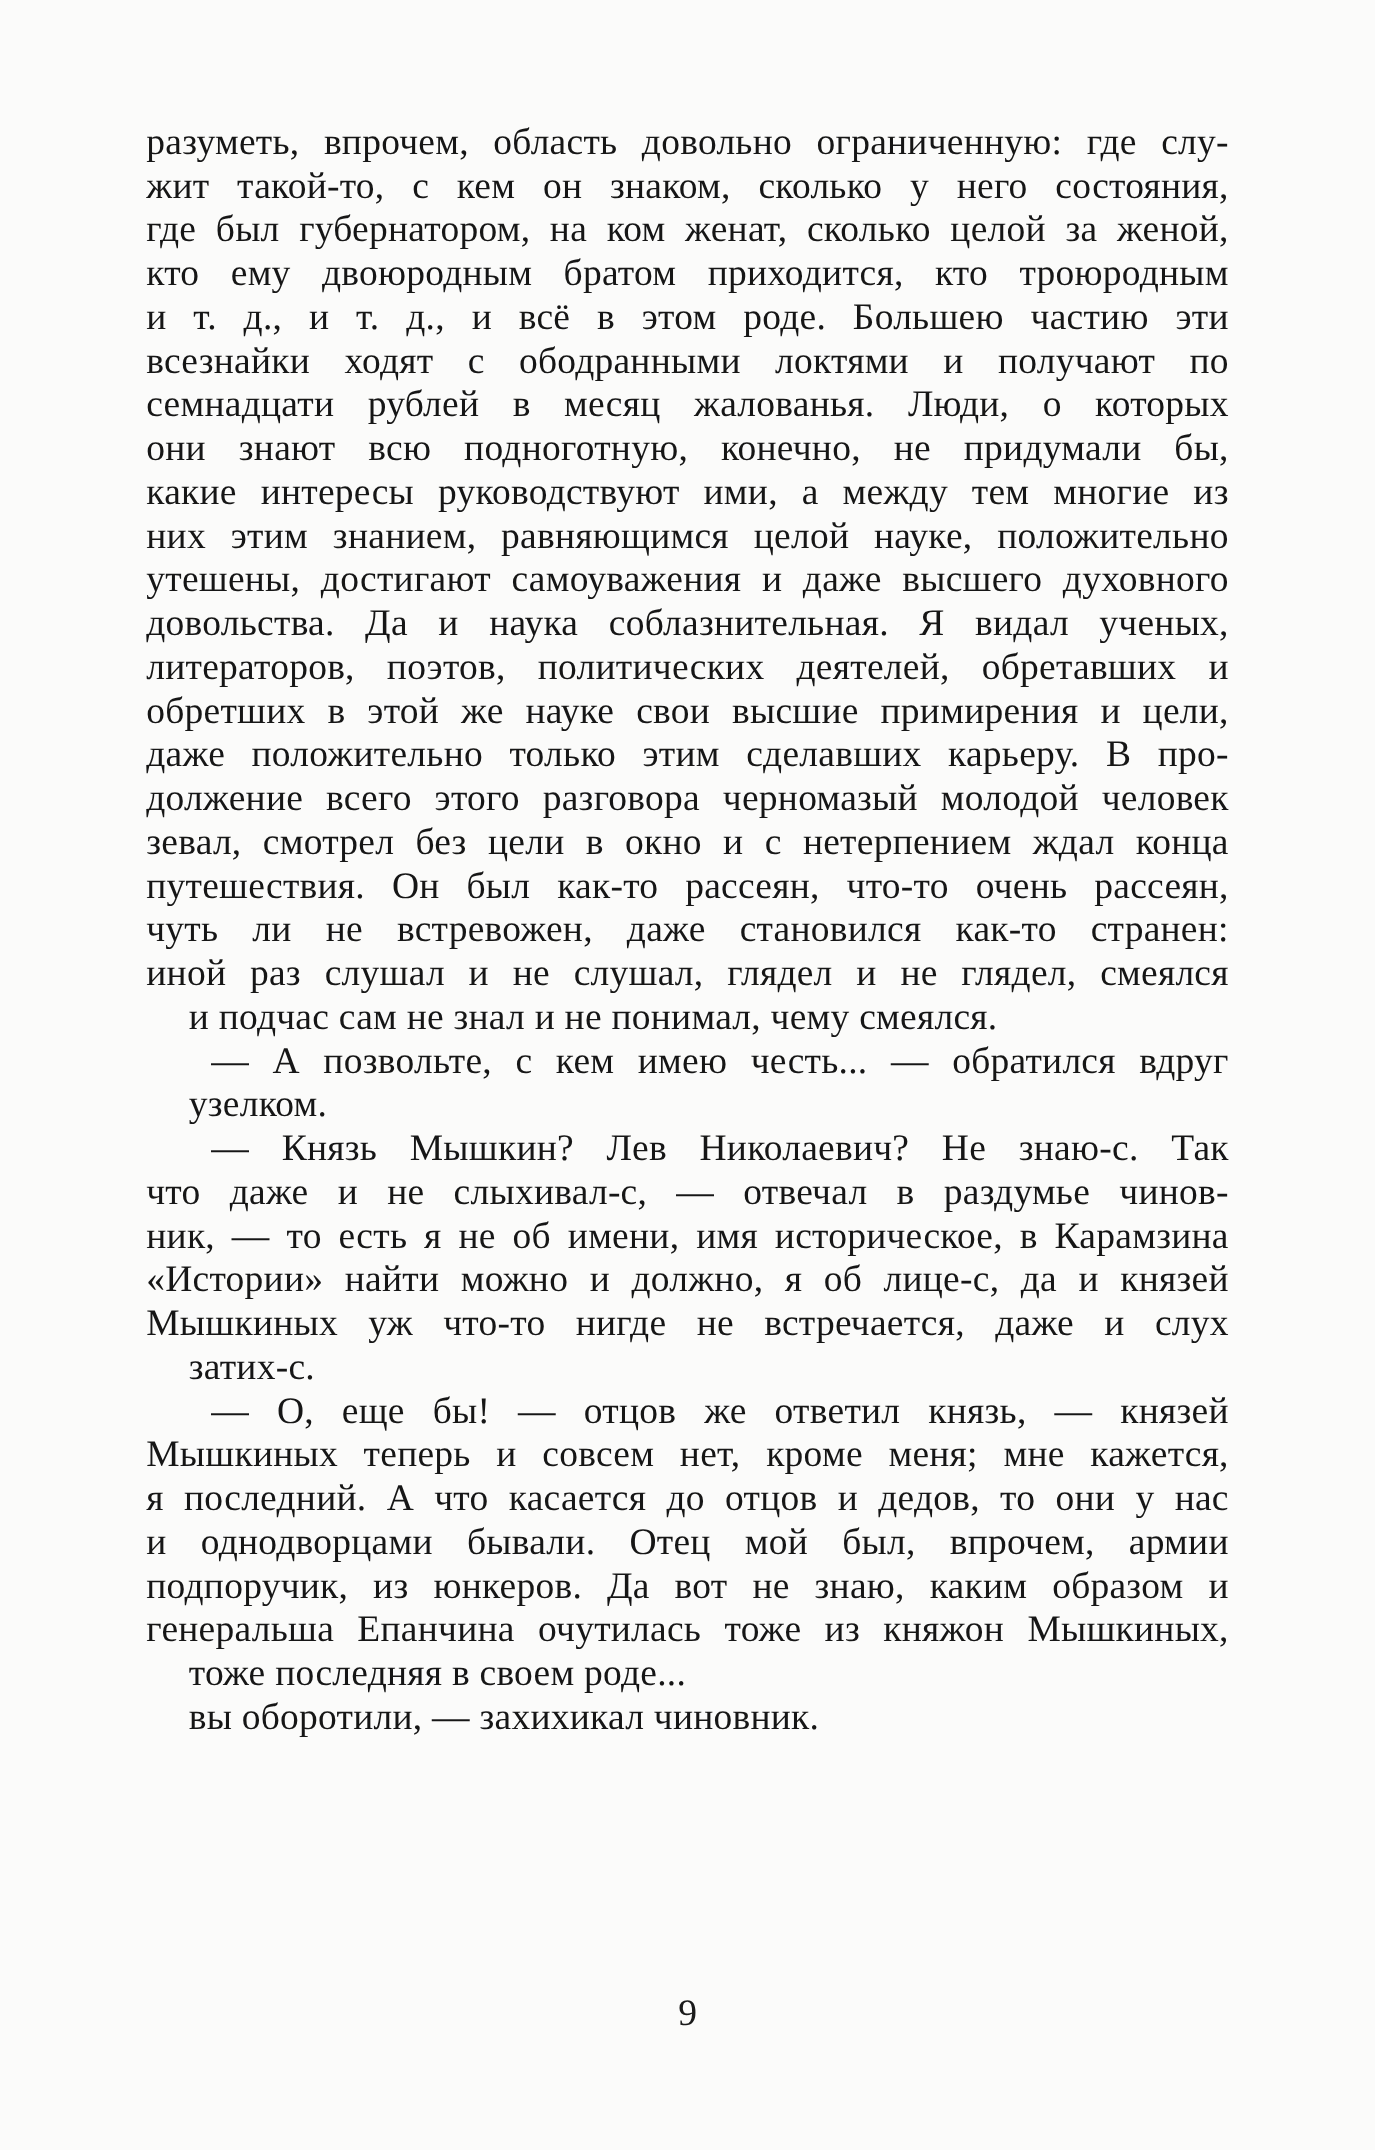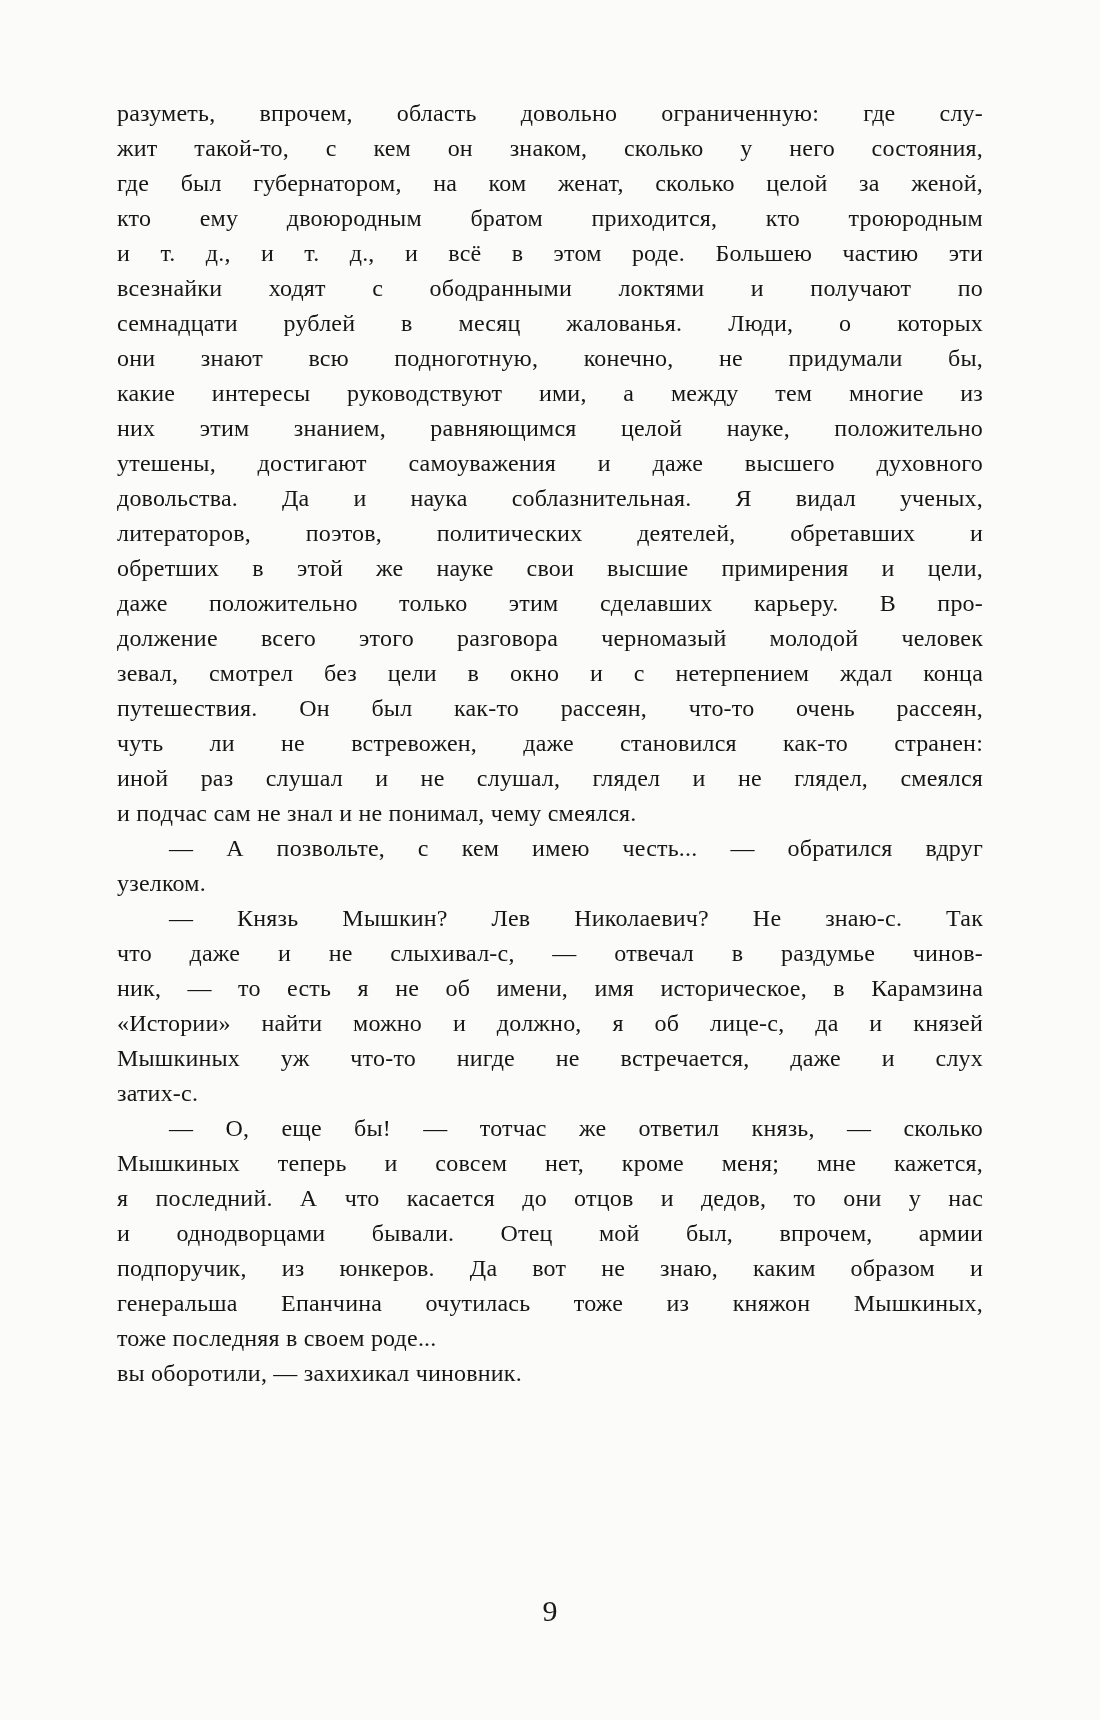--- a/index.html
+++ b/index.html
@@ -17,32 +17,33 @@
     width: 1100px;
     height: 1720px;
     background: #fbfbfa;
     overflow: hidden;
   }
   .text-block {
     position: absolute;
     left: 117px;
     top: 96px;
     width: 866px;
-    font-size: 24px;
+    font-size: 30px;
     line-height: 35px;
     color: #161616;
     letter-spacing: 0.2px;
   }
   .line {
     text-align: justify;
     text-align-last: justify;
     white-space: normal;
   }
   .line.end {
     text-align-last: left;
+    margin-left: 34px;
   }
   .line.indent {
     text-indent: 52px;
   }
   .page-number {
     position: absolute;
     left: 0;
     width: 1100px;
     top: 1592px;
     text-align: center;
@@ -78,21 +79,21 @@
       <div class="line">иной раз слушал и не слушал, глядел и не глядел, смеялся</div>
       <div class="line end">и подчас сам не знал и не понимал, чему смеялся.</div>
       <div class="line indent">— А позвольте, с кем имею честь... — обратился вдруг</div>
       <div class="line end">узелком.</div>
       <div class="line indent">— Князь Мышкин? Лев Николаевич? Не знаю-с. Так</div>
       <div class="line">что даже и не слыхивал-с, — отвечал в раздумье чинов-</div>
       <div class="line">ник, — то есть я не об имени, имя историческое, в Карамзина</div>
       <div class="line">«Истории» найти можно и должно, я об лице-с, да и князей</div>
       <div class="line">Мышкиных уж что-то нигде не встречается, даже и слух</div>
       <div class="line end">затих-с.</div>
-      <div class="line indent">— О, еще бы! — тотчас же ответил князь, — сколько</div>
+      <div class="line indent">— О, еще бы! — отцов же ответил князь, — князей</div>
       <div class="line">Мышкиных теперь и совсем нет, кроме меня; мне кажется,</div>
       <div class="line">я последний. А что касается до отцов и дедов, то они у нас</div>
       <div class="line">и однодворцами бывали. Отец мой был, впрочем, армии</div>
       <div class="line">подпоручик, из юнкеров. Да вот не знаю, каким образом и</div>
       <div class="line">генеральша Епанчина очутилась тоже из княжон Мышкиных,</div>
       <div class="line end">тоже последняя в своем роде...</div>
       <div class="line end">вы оборотили, — захихикал чиновник.</div>
     </main>
   <div class="page-number">9</div>
 </div>

